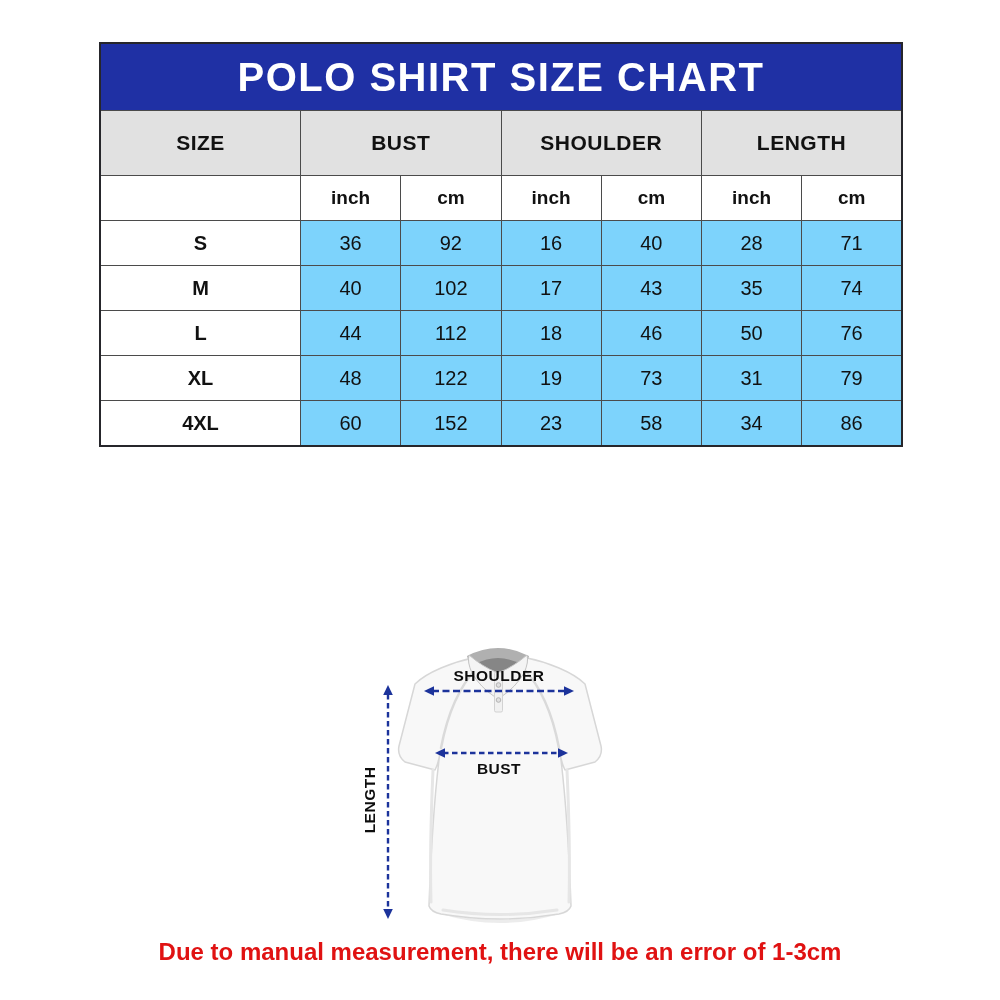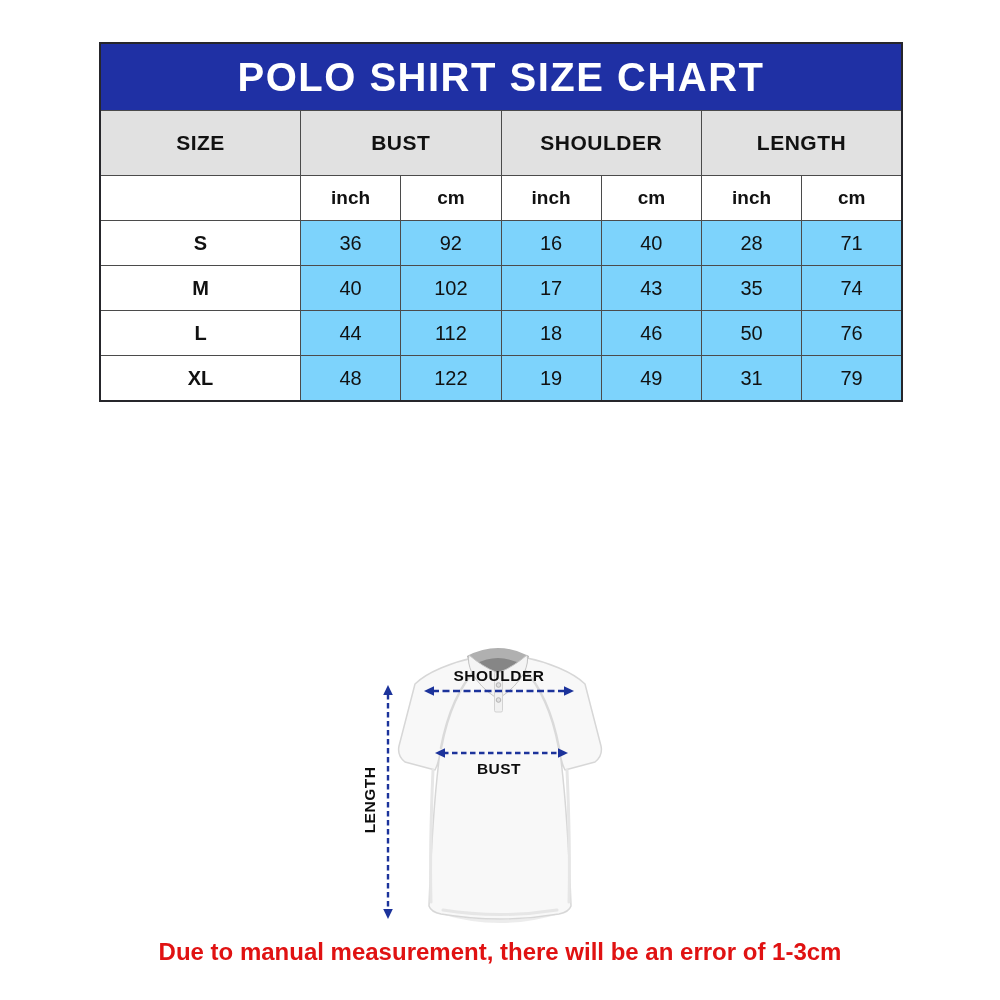--- a/index.html
+++ b/index.html
@@ -118,23 +118,32 @@
         <td class="value-cell">18</td>
         <td class="value-cell">46</td>
         <td class="value-cell">50</td>
         <td class="value-cell">76</td>
       </tr>
       <tr>
         <th class="size-cell">XL</th>
         <td class="value-cell">48</td>
         <td class="value-cell">122</td>
         <td class="value-cell">19</td>
-        <td class="value-cell">49</td>
+        <td class="value-cell">73</td>
         <td class="value-cell">31</td>
         <td class="value-cell">79</td>
+      </tr>
+      <tr>
+        <th class="size-cell">4XL</th>
+        <td class="value-cell">60</td>
+        <td class="value-cell">152</td>
+        <td class="value-cell">23</td>
+        <td class="value-cell">58</td>
+        <td class="value-cell">34</td>
+        <td class="value-cell">86</td>
       </tr>
     </tbody>
   </table>
 
   <div class="diagram">
     <svg width="310" height="295" viewBox="0 0 310 295">
 
       <path class="shirt-fill" d="M 128 18
            C 108 22, 82 32, 70 44
            L 54 106

